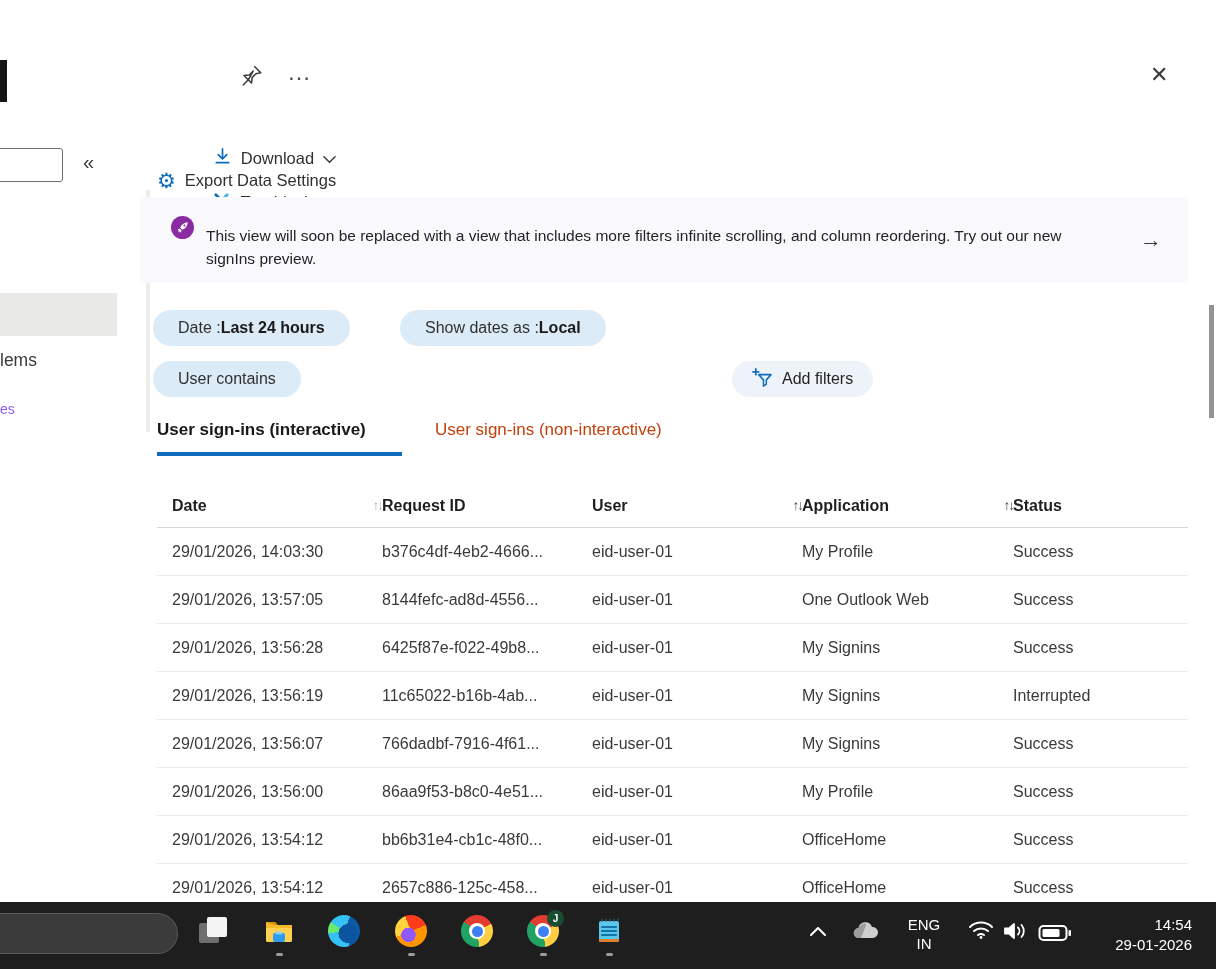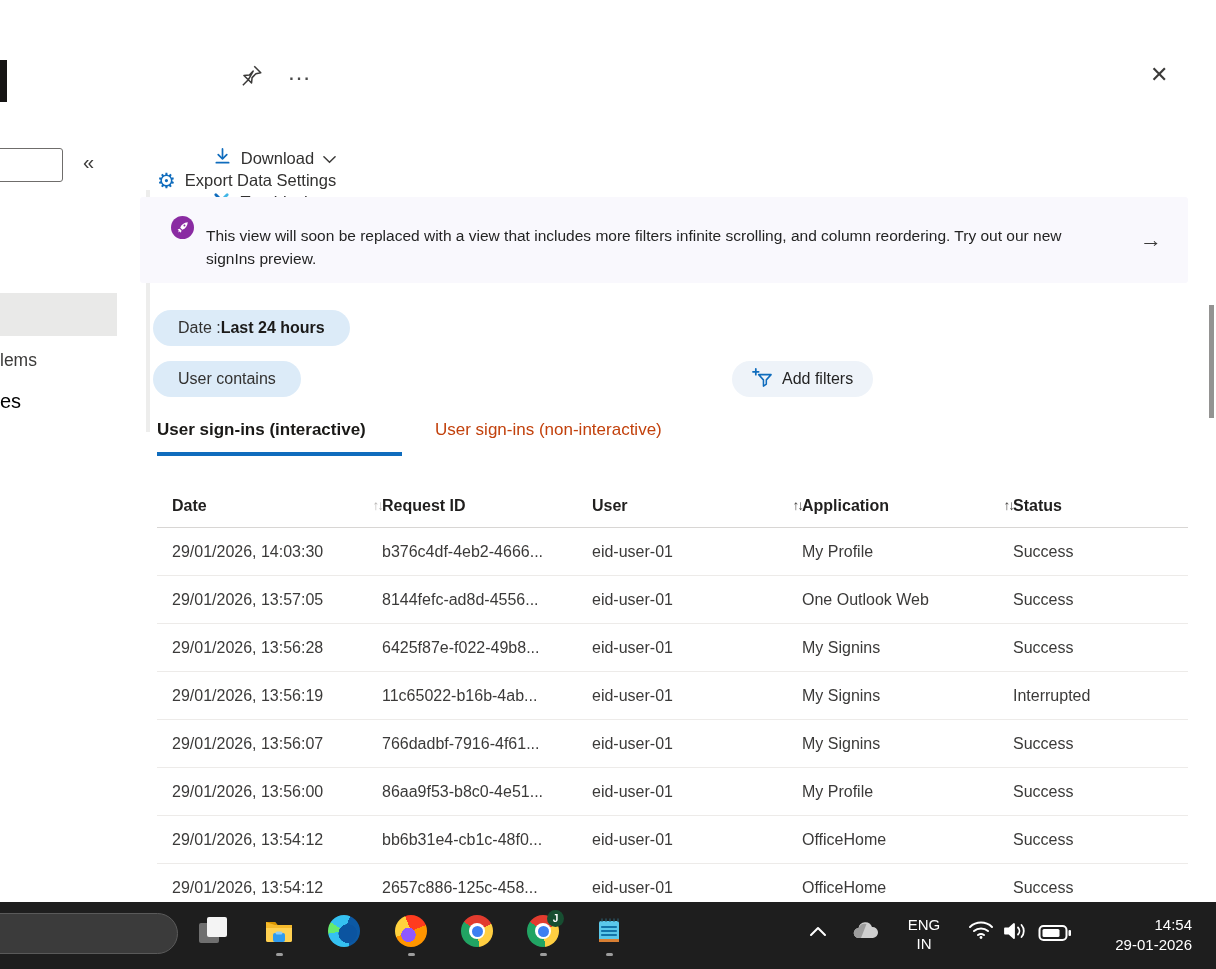--- a/index.html
+++ b/index.html
@@ -13,21 +13,21 @@
   .pin-btn { position:absolute; left:238px; top:63px; width:26px; height:26px; cursor:pointer; }
   .title-more { position:absolute; left:287px; top:58px; font-size:24px; color:#4a4a4a; letter-spacing:2px; cursor:pointer; }
   .close-btn { position:absolute; left:1150px; top:62px; font-size:22px; color:#3b3a39; cursor:pointer; }
 
   
   .side-search { position:absolute; left:-58px; top:148px; width:121px; height:34px; background:#fff;
                  border:1px solid #6f6d6b; border-radius:3px; }
   .side-collapse { position:absolute; left:83px; top:151px; font-size:20px; color:#3b3a39; cursor:pointer; }
   .side-selected { position:absolute; left:0; top:293px; width:117px; height:43px; background:#e9e9e8; }
   .side-item1 { position:absolute; left:0; top:350px; font-size:17.5px; color:#3b3a39; }
-  .side-item2 { position:absolute; left:0; top:390px; font-size:20px; color:#000000; }
+  .side-item2 { position:absolute; left:0; top:401px; font-size:14px; color:#8b5cf6; }
   .side-scroll { position:absolute; left:146px; top:190px; width:4px; height:242px; background:#ededec; }
 
   
   .toolbar { position:absolute; left:157px; top:147px; height:36px; display:flex; align-items:flex-end;
              font-size:16.5px; color:#323130;flex-direction:column; }
   .tb-item { display:flex; align-items:center; gap:9px; cursor:pointer; white-space:nowrap; }
   .tb-sep { width:1px; height:26px; background:#c8c6c4; margin:0 20px; }
   .tb-gap { width:28px; }
   .tb-more { font-size:22px; color:#323130; letter-spacing:2px; cursor:pointer; }
   .gear-glyph { font-size:21px; color:#0f6cbd; line-height:1; }
@@ -187,20 +187,24 @@
       </svg>
     </div>
     <div class="banner-text">This view will soon be replaced with a view that includes more filters infinite scrolling, and column reordering. Try out our new signIns preview.</div>
     <div class="banner-arrow">→</div>
   </div>
 
   <div class="pill pill1">
     <span>Date : </span>
       <b>Last 24 hours</b>
   </div>
+  <div class="pill pill2">
+    <span>Show dates as : </span>
+      <b>Local</b>
+  </div>
   <div class="pill pill3">
     <span>User contains </span>
   </div>
   <div class="addf">
     <span>
       <svg width="21" height="21" viewBox="0 0 22 22" fill="none" stroke="#0f6cbd" stroke-width="1.6" stroke-linecap="round" stroke-linejoin="round">
         <path d="M7 8 H20 L15 13.5 V18 L12 20 V13.5 L7 8 Z"></path>
         <path d="M4 2 v6 M1 5 h6" stroke-width="1.8"></path>
       </svg>
     </span>

